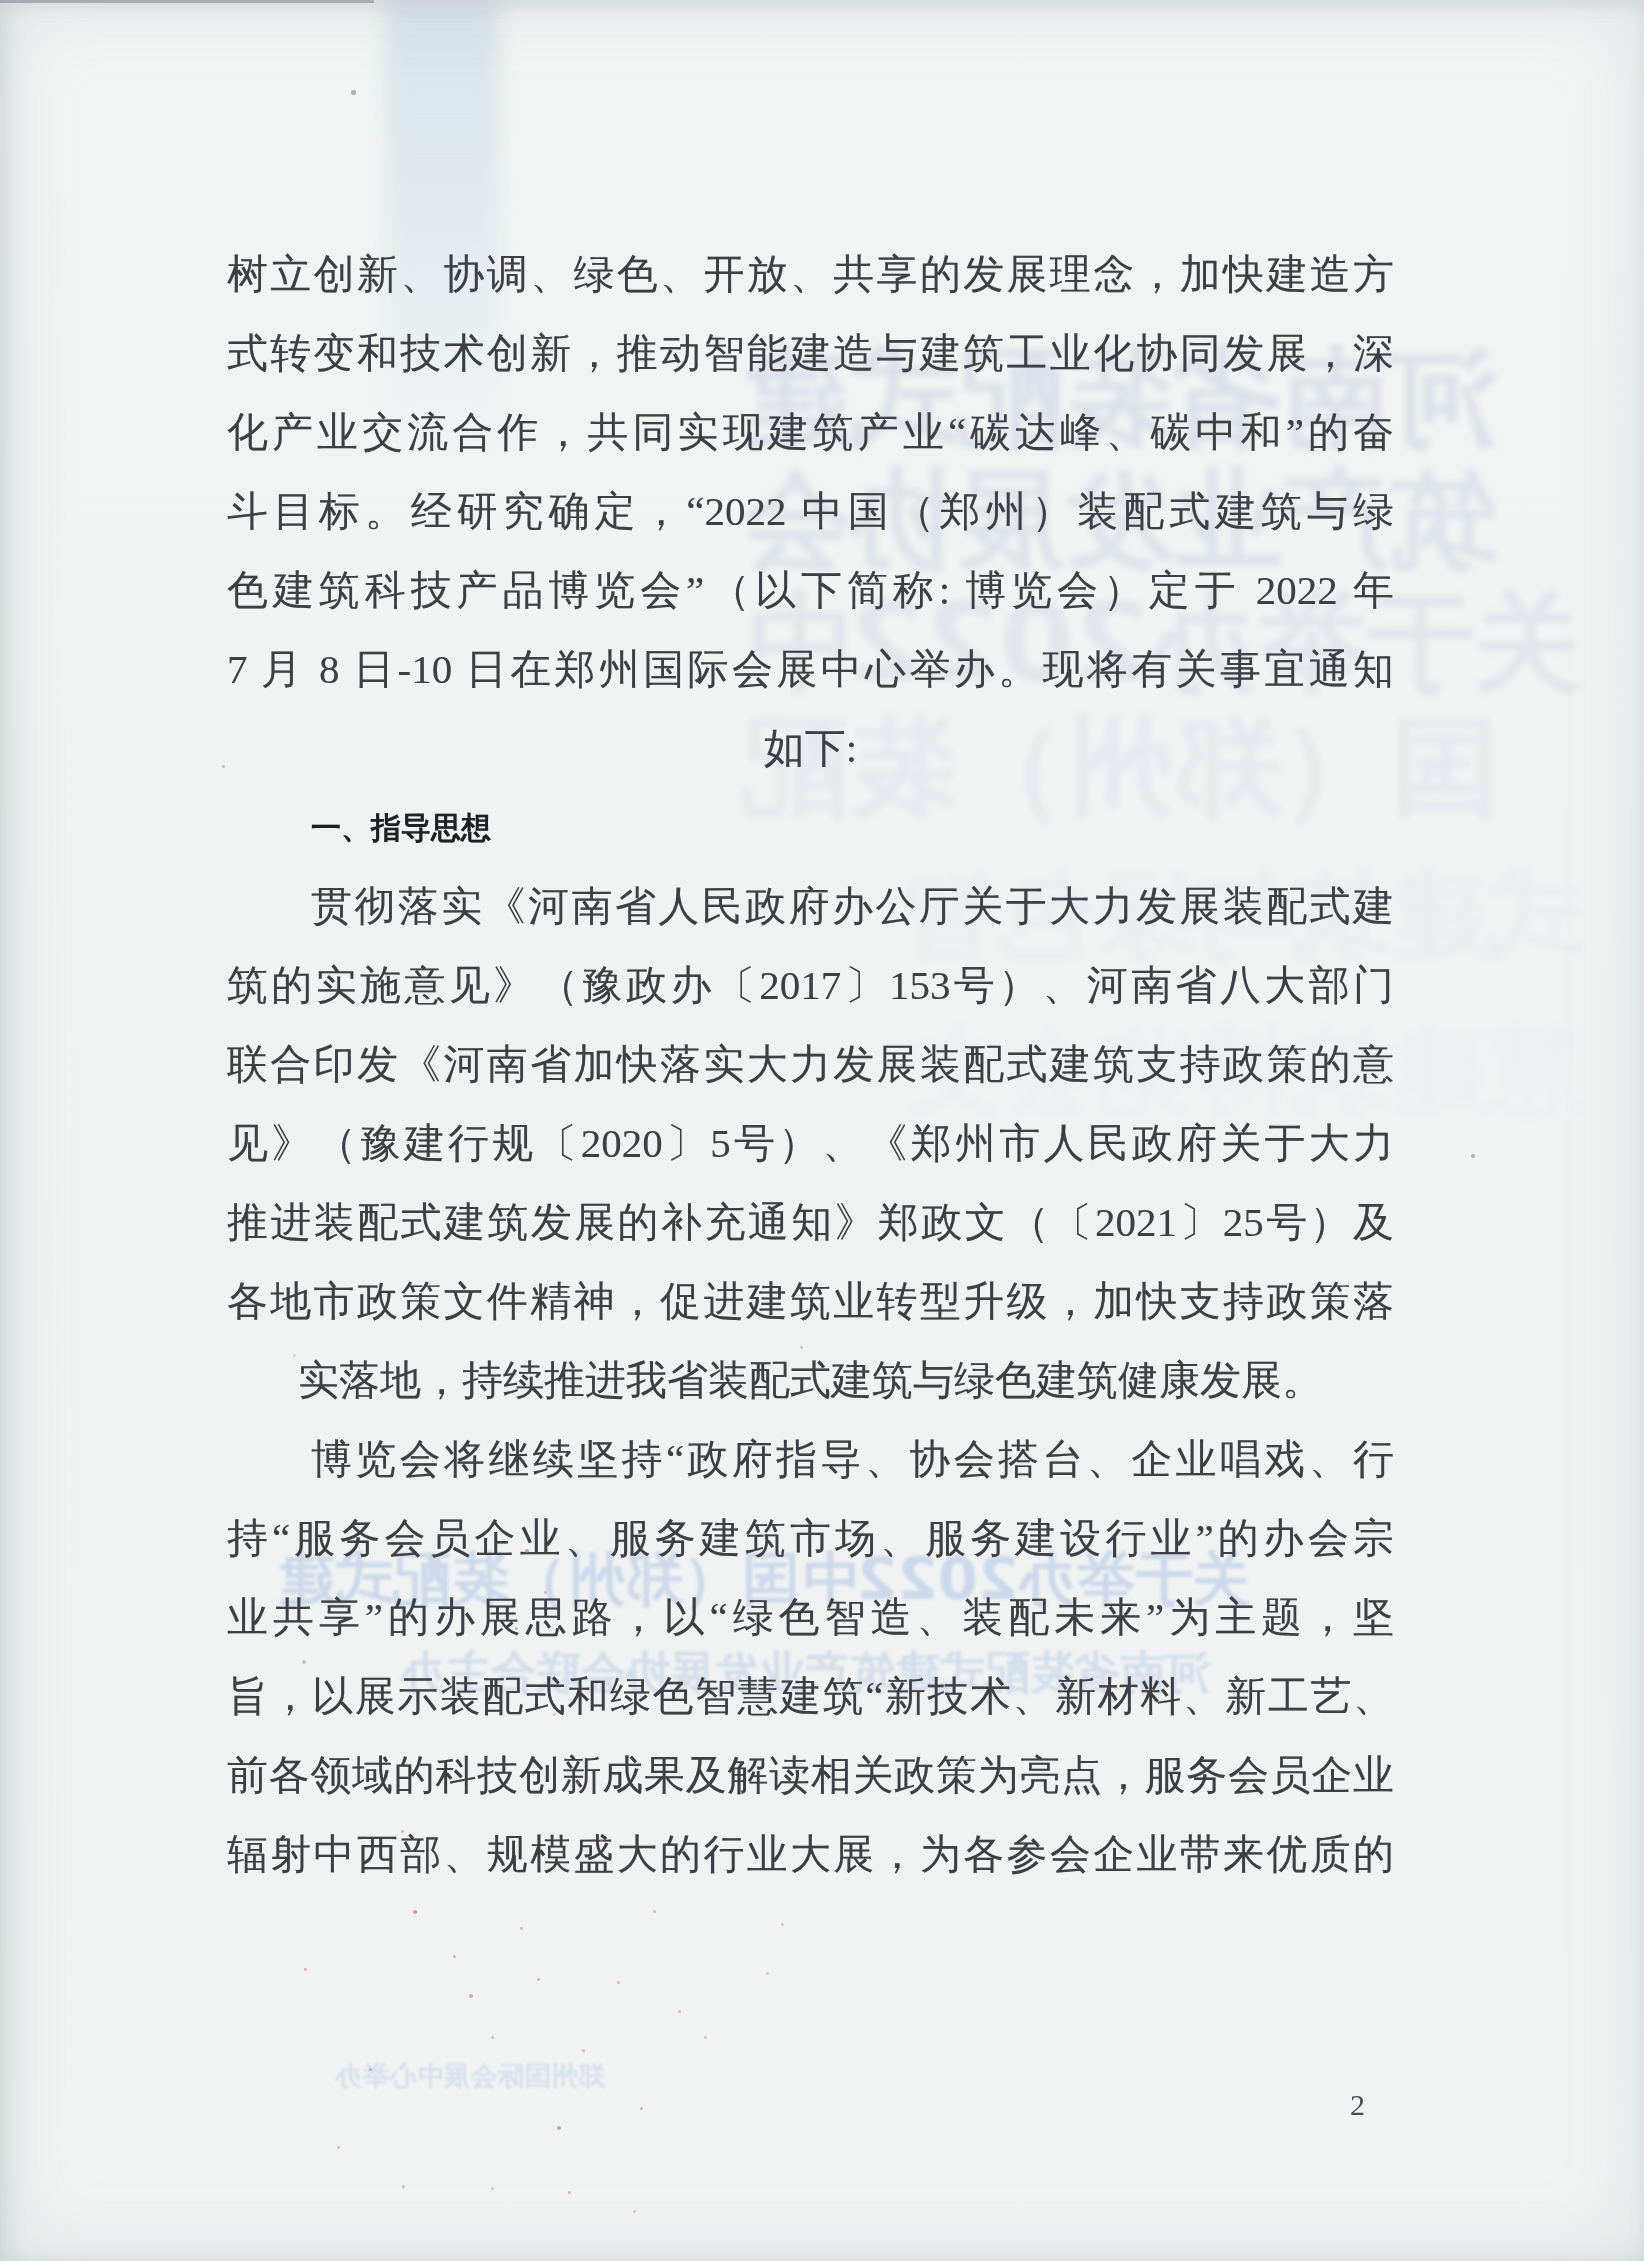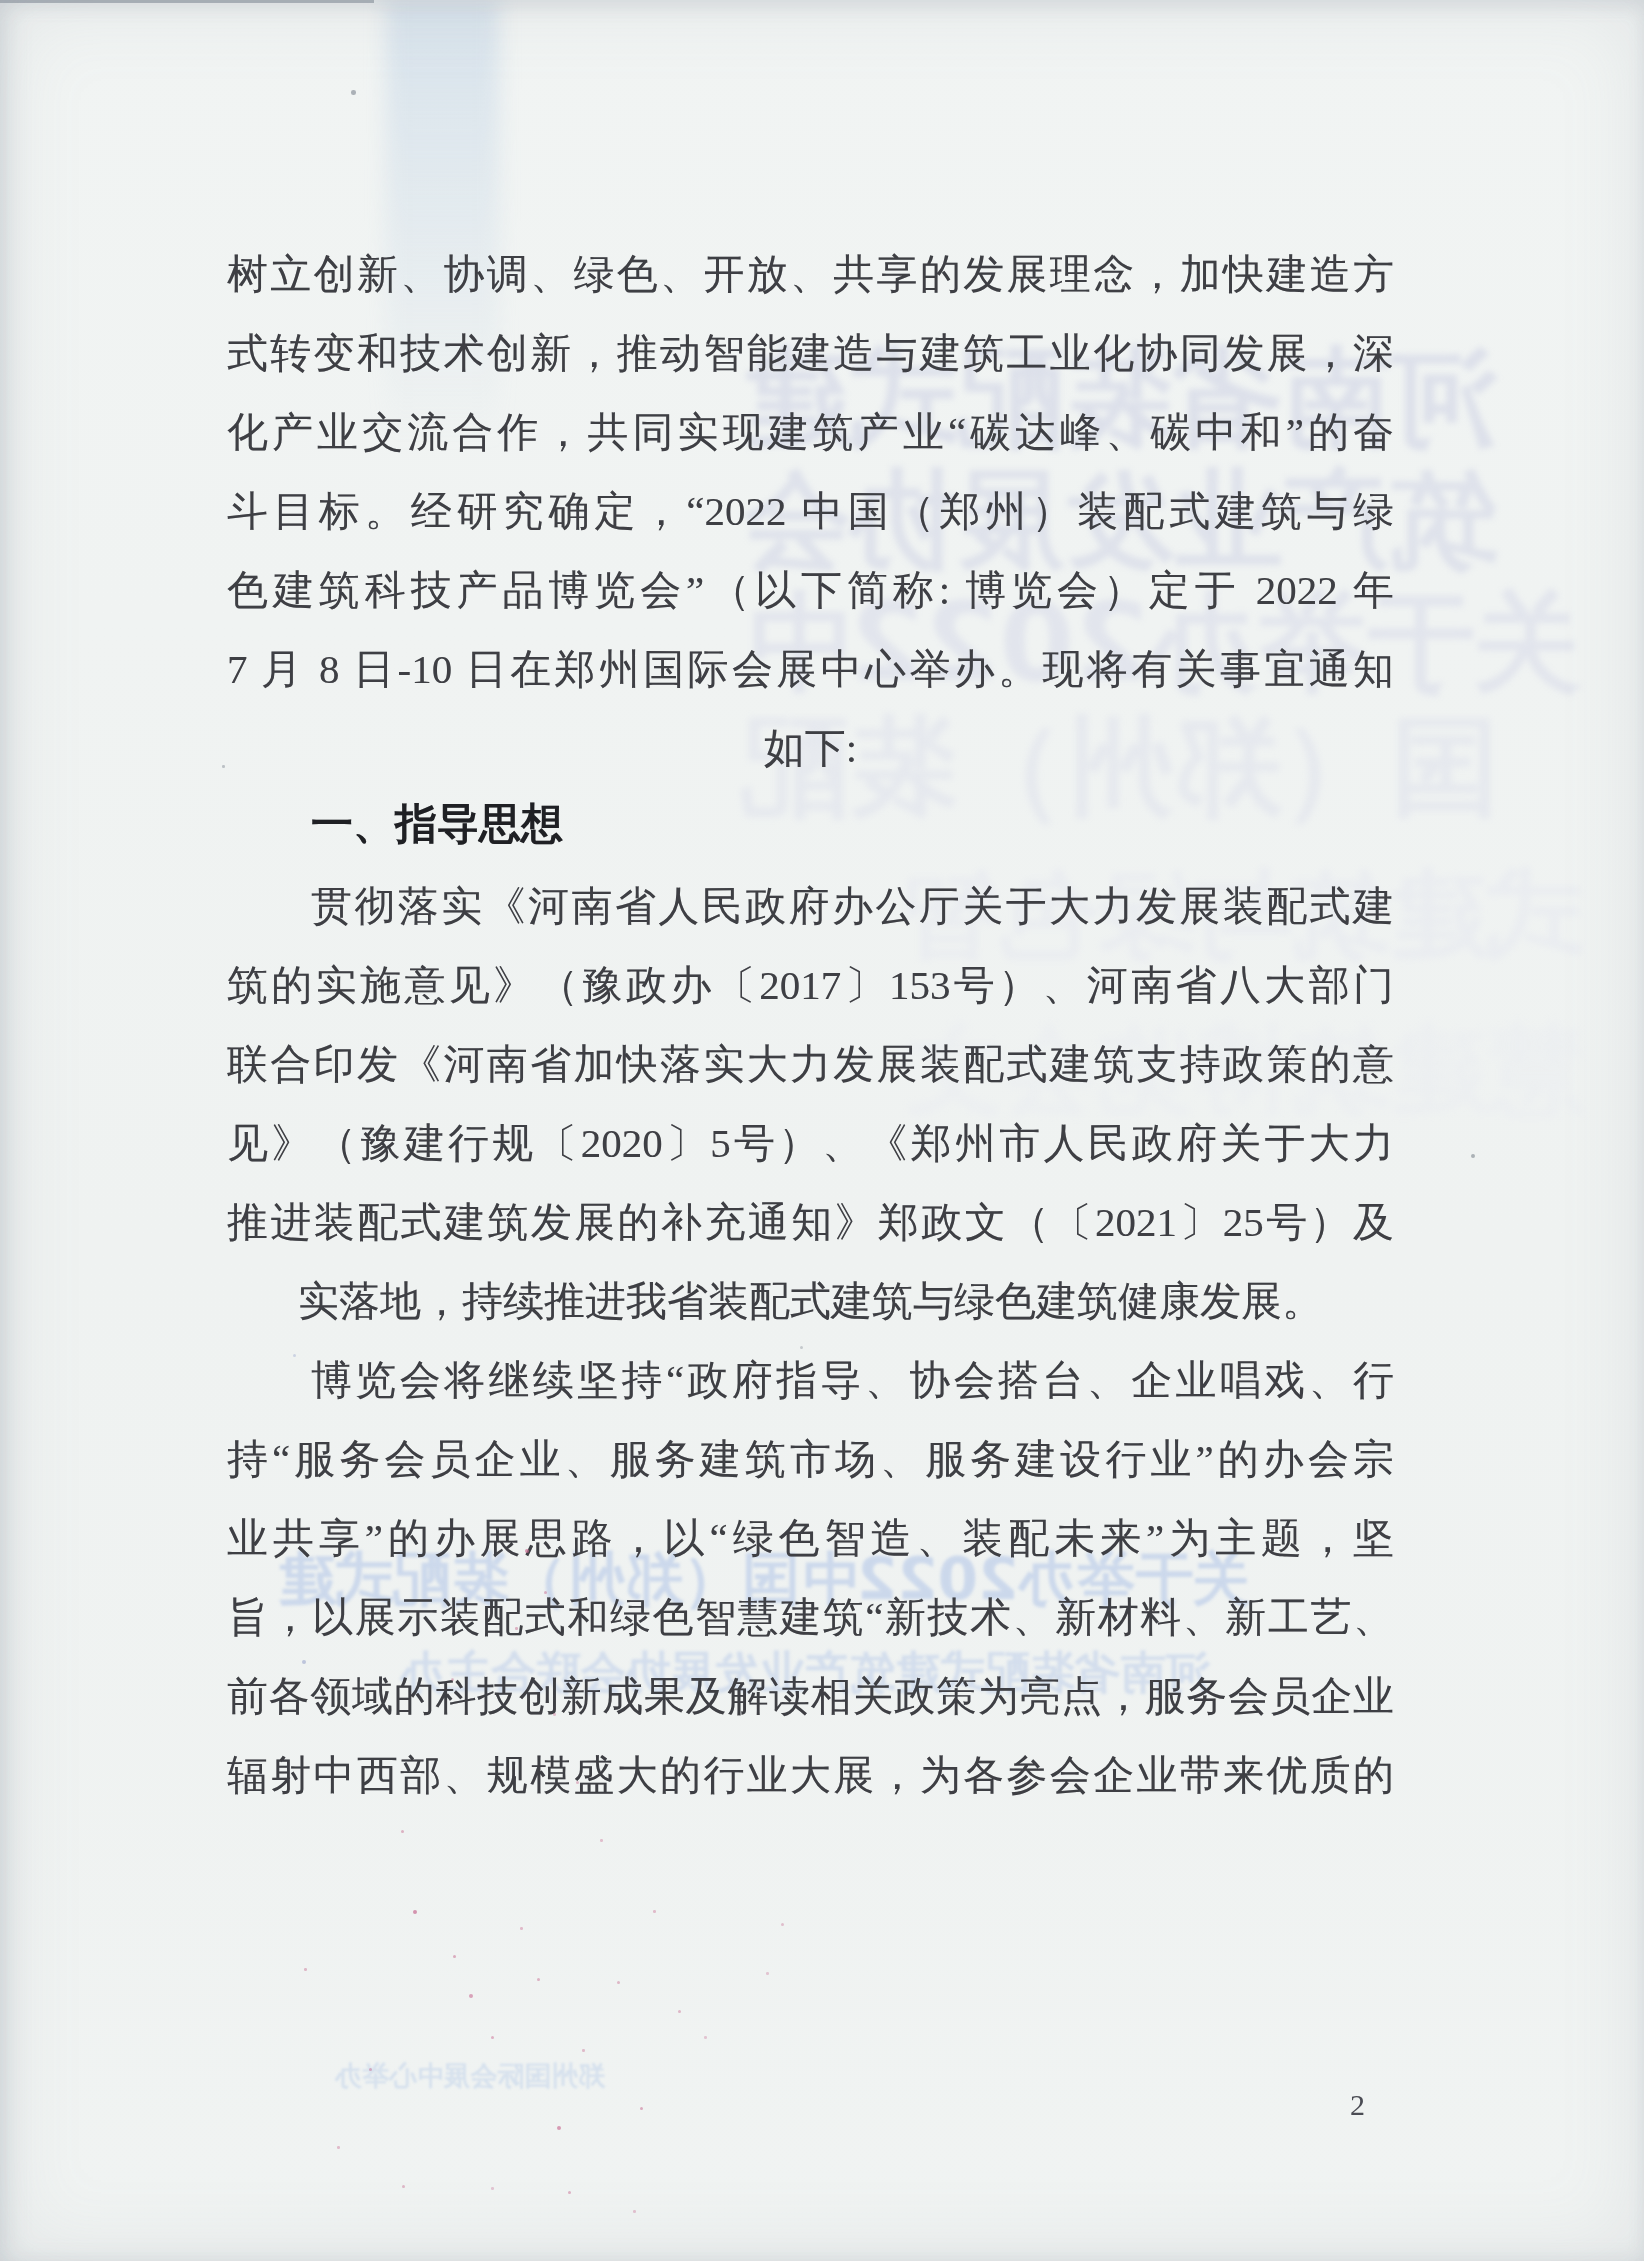--- a/index.html
+++ b/index.html
@@ -37,22 +37,22 @@
   #text-block{
     position:absolute;left:227px;top:235px;width:1167px;
   }
   .line{
     height:79px;line-height:79px;font-size:41px;color:#3e3f44;
     text-shadow:0 0 0.6px rgba(62,63,68,.35);
   }
   .justify{text-align:justify;text-align-last:justify;}
   .indent{text-indent:84px;}
   .heading{
-    font-family:Liberation Mono, monospace;
-    font-weight:700;color:#1f2024;font-size:42px;text-indent:84px;
+    font-family:Liberation Serif, serif;
+    font-weight:700;color:#1f2024;font-size:30px;text-indent:84px;
     text-shadow:0 0 0.6px rgba(30,30,36,.4);
   }
   .plain{text-align:center;}
   #page-number{
     position:absolute;left:1350px;top:2088px;
     font-size:30px;color:#4b4c54;
     font-family:"Liberation Serif","DejaVu Serif",serif;
   }
   .speck{position:absolute;border-radius:50%;pointer-events:none;}
 </style>
@@ -79,20 +79,21 @@
       <div class="line justify">斗目标。经研究确定，“2022 中国（郑州）装配式建筑与绿</div>
       <div class="line justify">色建筑科技产品博览会”（以下简称: 博览会）定于 2022 年</div>
       <div class="line justify">7 月 8 日-10 日在郑州国际会展中心举办。现将有关事宜通知</div>
       <div class="line plain">如下:</div>
       <div class="line heading">一、指导思想</div>
       <div class="line indent justify">贯彻落实《河南省人民政府办公厅关于大力发展装配式建</div>
       <div class="line justify">筑的实施意见》（豫政办〔2017〕153号）、河南省八大部门</div>
       <div class="line justify">联合印发《河南省加快落实大力发展装配式建筑支持政策的意</div>
       <div class="line justify">见》（豫建行规〔2020〕5号）、《郑州市人民政府关于大力</div>
       <div class="line justify">推进装配式建筑发展的补充通知》郑政文（〔2021〕25号）及</div>
+      <div class="line justify">各地市政策文件精神，促进建筑业转型升级，加快支持政策落</div>
       <div class="line plain">实落地，持续推进我省装配式建筑与绿色建筑健康发展。</div>
       <div class="line indent justify">博览会将继续坚持“政府指导、协会搭台、企业唱戏、行</div>
       <div class="line justify">持“服务会员企业、服务建筑市场、服务建设行业”的办会宗</div>
       <div class="line justify">业共享”的办展思路，以“绿色智造、装配未来”为主题，坚</div>
       <div class="line justify">旨，以展示装配式和绿色智慧建筑“新技术、新材料、新工艺、</div>
       <div class="line justify">前各领域的科技创新成果及解读相关政策为亮点，服务会员企业</div>
       <div class="line justify">辐射中西部、规模盛大的行业大展，为各参会企业带来优质的</div>
     </div>
   <div id="page-number">2</div>
   <div id="speck-layer">

